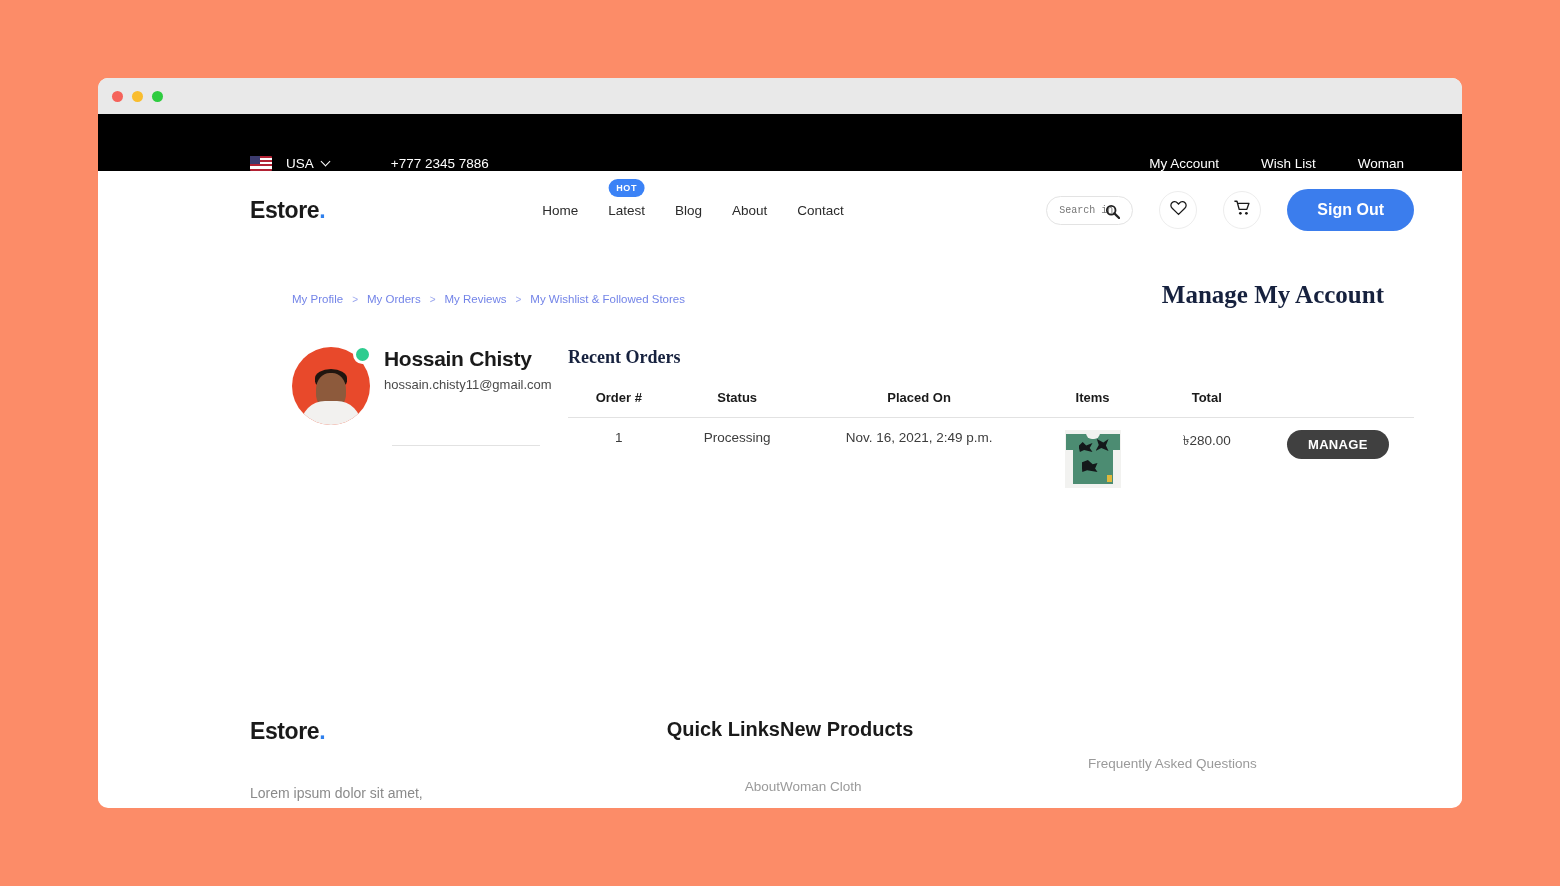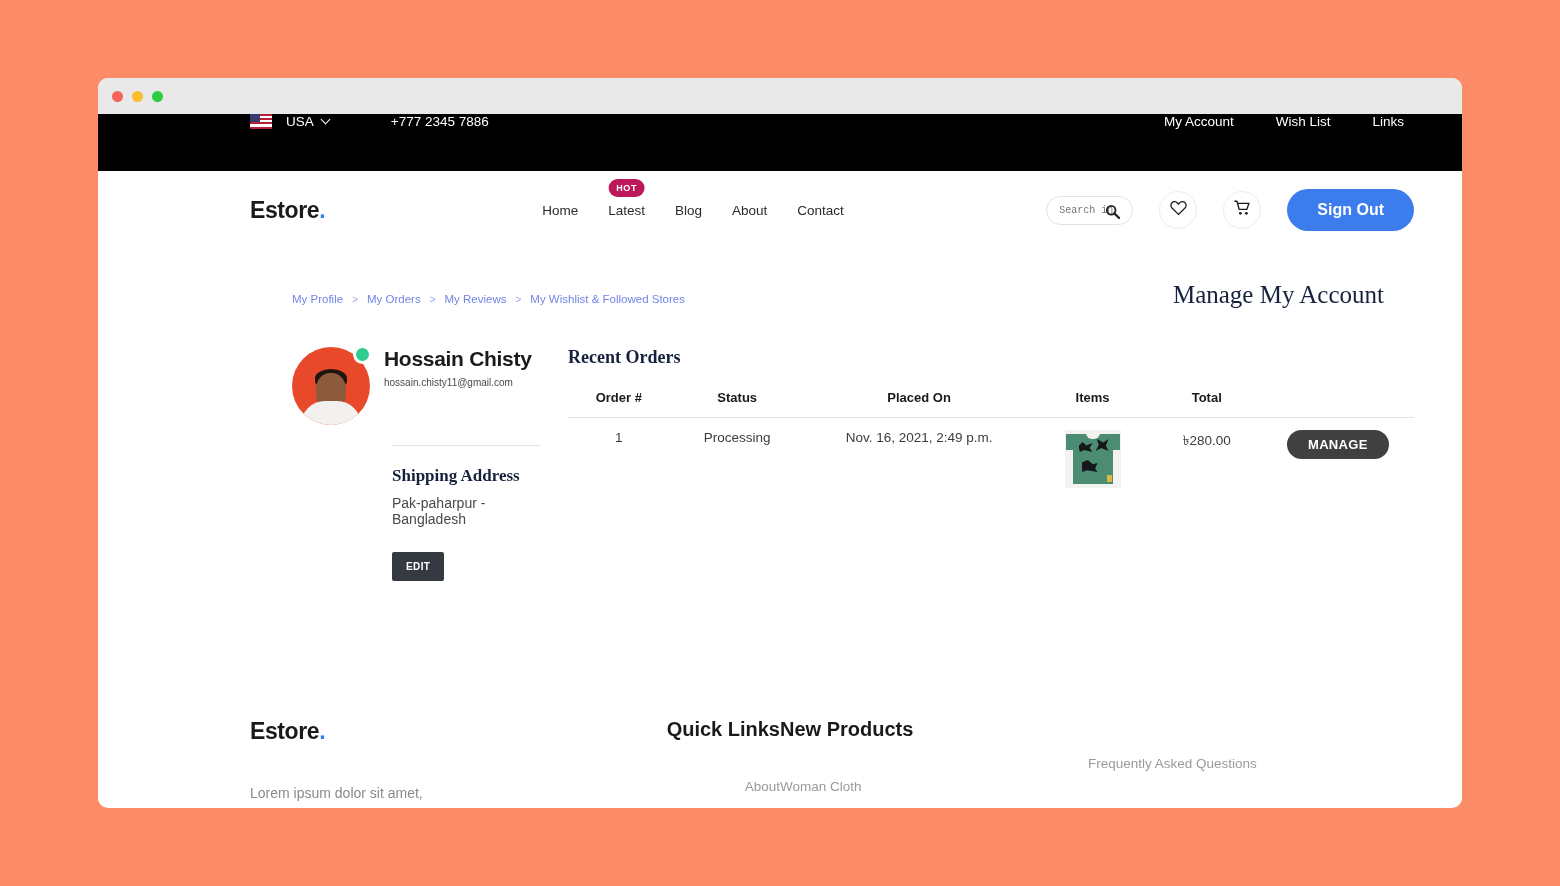--- a/index.html
+++ b/index.html
@@ -27,21 +27,21 @@
   }
   .dot { width: 11px; height: 11px; border-radius: 50%; }
   .dot.red { background: #F5635B; }
   .dot.yellow { background: #F9BD2E; }
   .dot.green { background: #2ECC40; }
 
   
   .topbar {
     height: 57px;
     background: #000000;
-    display: flex; align-items: flex-start;
+    display: flex; align-items: flex-end;
     padding: 0 58px 0 152px;
     color: #ffffff;
     font-size: 13.5px;
   }
   .topbar-left { display: flex; align-items: center; gap: 14px; }
   .flag {
     width: 22px; height: 15px;
     background:
       linear-gradient(to bottom,
         #B22234 0, #B22234 2.1px,
@@ -86,21 +86,21 @@
   .logo .accent { color: #2F80ED; }
   .mainnav {
     display: flex; gap: 30px; align-items: center;
     margin-left: 217px;
     font-size: 13.5px; color: #2B2B2B;
   }
   .navitem { position: relative; cursor: pointer; white-space: nowrap; }
   .hot-badge {
     position: absolute;
     top: -24px; left: 50%; transform: translateX(-50%);
-    background: #be185d; color: #fff;
+    background: #3b82f6; color: #fff;
     font-size: 9px; font-weight: bold; letter-spacing: .6px;
     padding: 4px 8px; border-radius: 9px;
   }
   .header-right {
     margin-left: auto;
     display: flex; align-items: center; gap: 26px;
   }
   .searchbox {
     width: 87px; height: 29px;
     border: 1px solid #E3E3E3; border-radius: 15px;
@@ -140,21 +140,21 @@
   .breadcrumb {
     display: flex; gap: 9px; align-items: center;
     font-size: 11.5px; color: #7384E8;
     margin-left: 42px;
   }
   .breadcrumb a { color: #7384E8; text-decoration: none; cursor: pointer; }
   .breadcrumb .sep { color: #9AA6EE; font-size: 10px; }
   .page-title {
     margin-left: auto;
     font-family: "Liberation Serif", serif;
-    font-size: 25px; font-weight: normal;
+    font-size: 25px; font-weight: bold;
     color: #16213E;
     padding-right: 30px;
   }
 
   .main-grid { display: flex; padding-top: 38px; }
 
   
   .profile-col { width: 290px; padding-left: 42px; }
   .avatar-row { display: flex; align-items: flex-start; gap: 22px; }
   .avatar {
@@ -181,21 +181,21 @@
     width: 60px; height: 24px;
     background: #F2F1EF; border-radius: 26px 26px 0 0;
   }
   .status-dot {
     position: absolute; right: -2px; top: 2px;
     width: 19px; height: 19px; border-radius: 50%;
     background: #2ECC8F; border: 3px solid #fff;
     z-index: 3;
   }
   .name { font-size: 21px; font-weight: bold; color: #1A1A1A; letter-spacing: -0.3px; }
-  .email { font-size: 10px; color: #4A4A4A; margin-top: 6px; }
+  .email { font-size: 13px; color: #4A4A4A; margin-top: 6px; }
   .divider { height: 1px; background: #E2E2E2; margin: 20px 0 20px 100px; }
   .ship-block { padding-left: 100px; }
   .ship-title {
     font-family: "Liberation Serif", serif;
     font-size: 17px; font-weight: bold; color: #16213E;
   }
   .ship-addr { font-size: 14px; color: #4A4A4A; margin-top: 9px; }
   .edit-btn {
     margin-top: 25px;
     background: #343A40; color: #fff; border: none;
@@ -296,21 +296,21 @@
       <span class="flag"></span>
       <span class="country">
         <span>USA</span>
         <span class="chev"></span>
       </span>
       <span class="phone">+777 2345 7886</span>
     </div>
     <div class="topbar-right">
       <a>My Account</a>
       <a>Wish List</a>
-      <a>Links</a>
+      <a>Woman</a>
     </div>
   </div>
 
   <div class="header">
     <div class="logo"><span>Estore</span><span class="accent">.</span></div>
 
     <nav class="mainnav">
       <span class="navitem">
         <span>Home</span>
       </span>
@@ -385,25 +385,20 @@
           </div>
           <div style="position:relative;margin-left:-26px;">
             <span class="status-dot" style="position:absolute;left:-13px;top:-2px;"></span>
           </div>
           <div style="margin-left:-4px;">
             <div class="name">Hossain Chisty</div>
             <div class="email">hossain.chisty11@gmail.com</div>
           </div>
         </div>
         <div class="divider"></div>
-        <div class="ship-block">
-          <div class="ship-title">Shipping Address</div>
-          <div class="ship-addr">Pak-paharpur - Bangladesh</div>
-          <button class="edit-btn">EDIT</button>
-        </div>
       </div>
 
       <div class="orders-col">
         <div class="orders-title">Recent Orders</div>
         <table class="orders">
           <thead>
             <tr>
               <th style="width:12%">Order #</th>
               <th style="width:16%">Status</th>
               <th style="width:27%">Placed On</th>

